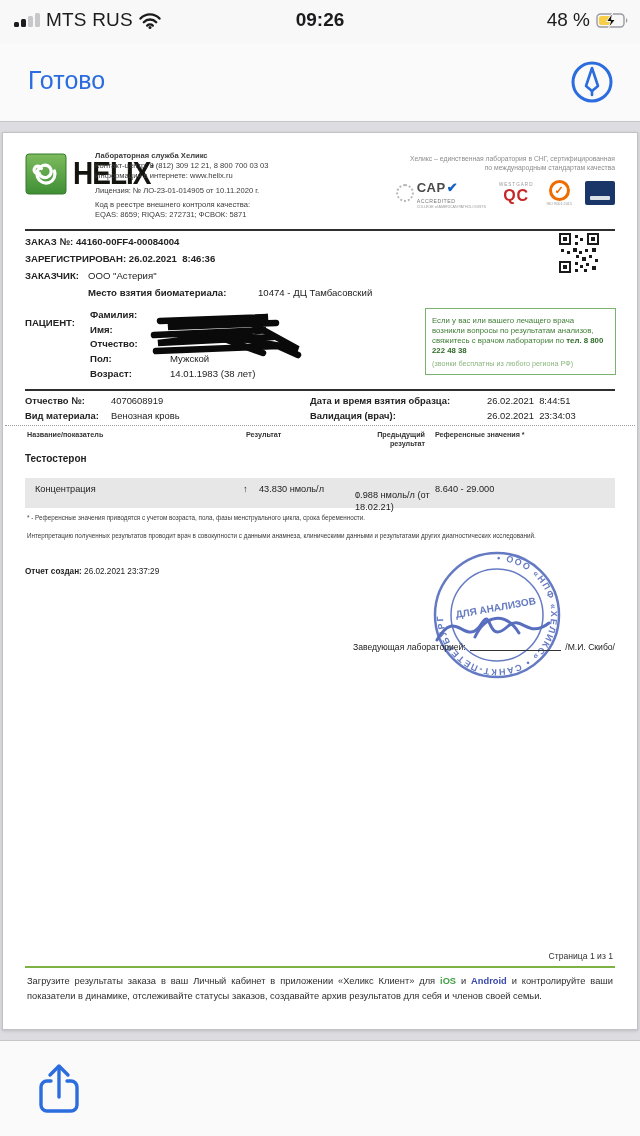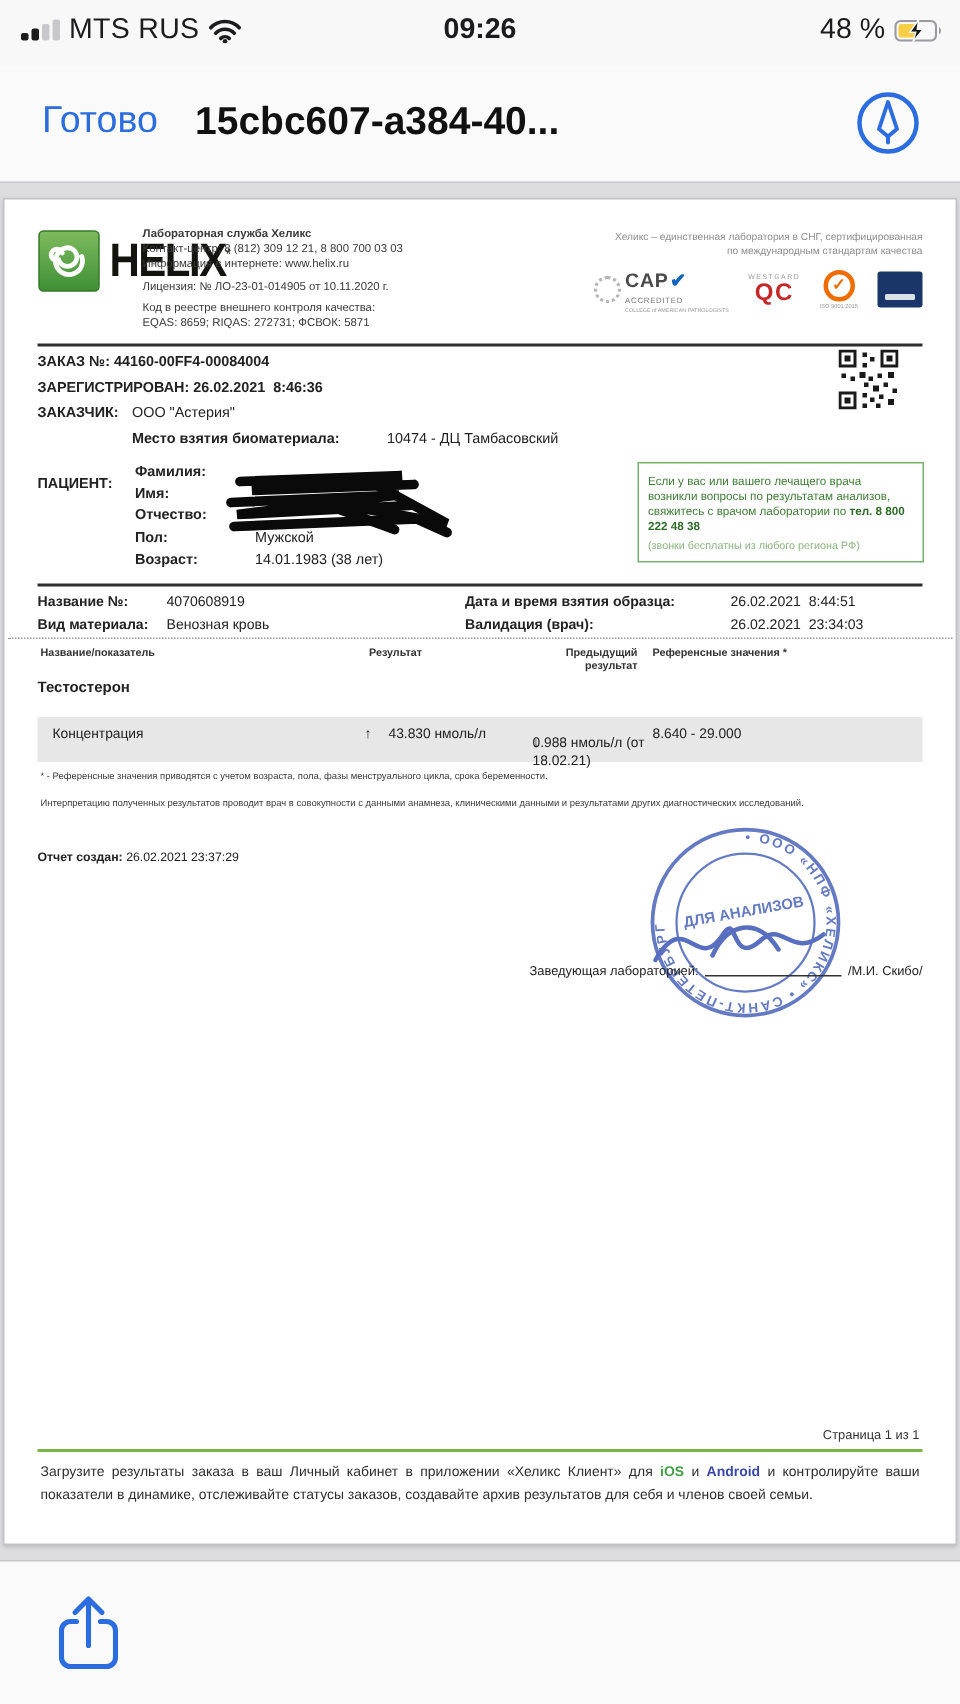--- a/index.html
+++ b/index.html
@@ -147,21 +147,20 @@
         <rect x="1" y="2" width="27" height="13" rx="3.5" fill="none" stroke="#9a9aa0" stroke-width="1.4"></rect>
         <rect x="3" y="4" width="12" height="9" rx="2" fill="#f7ce46"></rect>
         <path d="M30 6 v5 a3 3 0 0 0 0,-5 z" fill="#9a9aa0"></path>
         <path d="M16.5 1 L10.5 9.5 H14.5 L12.5 16 L19.5 7.5 H15.5 Z" fill="#14140f" stroke="#f8f8f8" stroke-width="1"></path>
       </svg>
     </div>
   </div>
 
   <div class="navbar">
     <button class="nav-done">Готово</button>
-    <div class="nav-title">15cbc607-a384-40...</div>
     <button class="nav-markup">
       <svg width="48" height="48" viewBox="0 0 48 48">
         <circle cx="24" cy="24" r="19" fill="none" stroke="#2b6cdf" stroke-width="3"></circle>
         <path d="M24,10 L30,28 L24,33 L18,28 Z" fill="none" stroke="#2b6cdf" stroke-width="2.6" stroke-linejoin="round"></path>
         <path d="M24,33 L24,37" stroke="#2b6cdf" stroke-width="2.6" stroke-linecap="round"></path>
       </svg>
     </button>
   </div>
 
   <div class="page-viewport">
@@ -293,21 +292,21 @@
       <div class="infobox">
         <span>Если у вас или вашего лечащего врача возникли вопросы по результатам анализов, свяжитесь с врачом лаборатории по </span><span class="ph">тел. 8 800 222 48 38</span>
         <div class="note">(звонки бесплатны из любого региона РФ)</div>
       </div>
 
       <div class="hr-dark" style="top:256px"></div>
 
       <div class="sample">
         <div class="l-col">
           <div class="r">
-              <span class="l">Название №:</span>
+              <span class="l">Отчество №:</span>
               <span>4070608919</span>
             </div>
           <div class="r">
               <span class="l">Вид материала:</span>
               <span>Венозная кровь</span>
             </div>
         </div>
         <div class="r-col">
           <div class="r">
               <span class="l">Дата и время взятия образца:</span>

